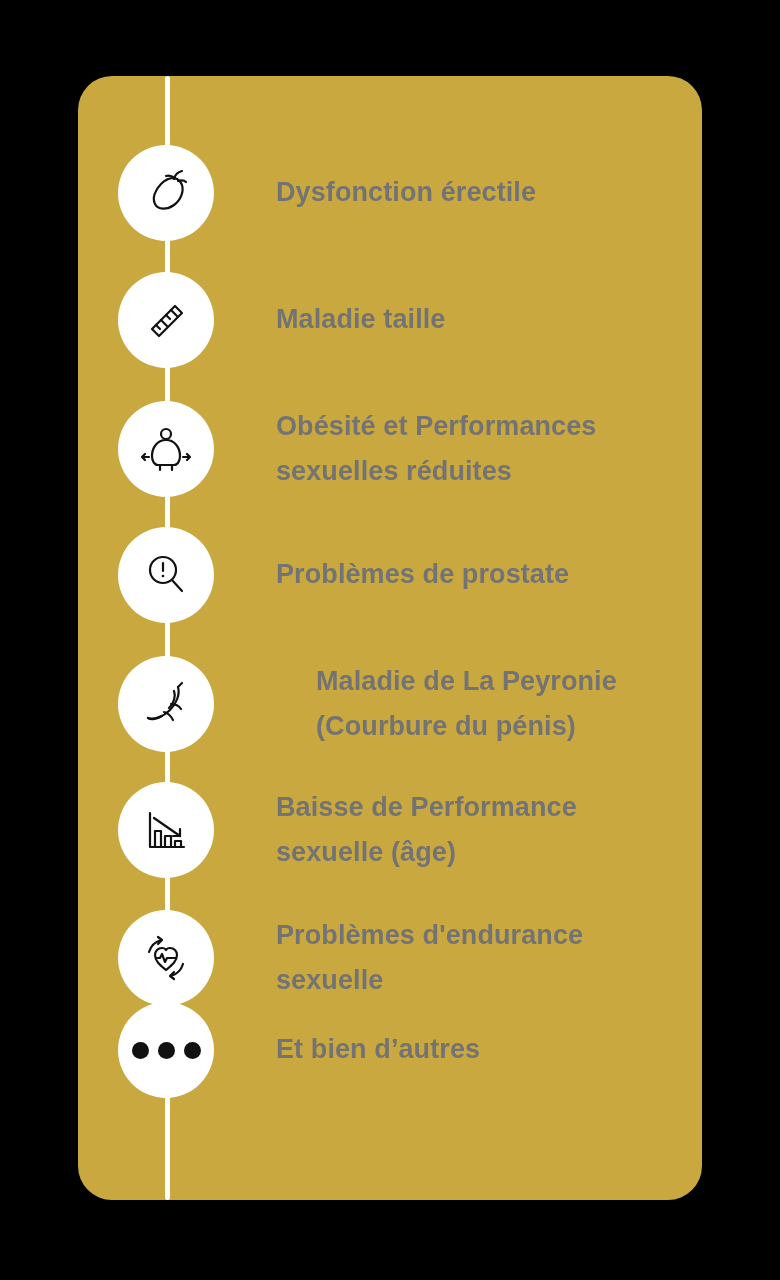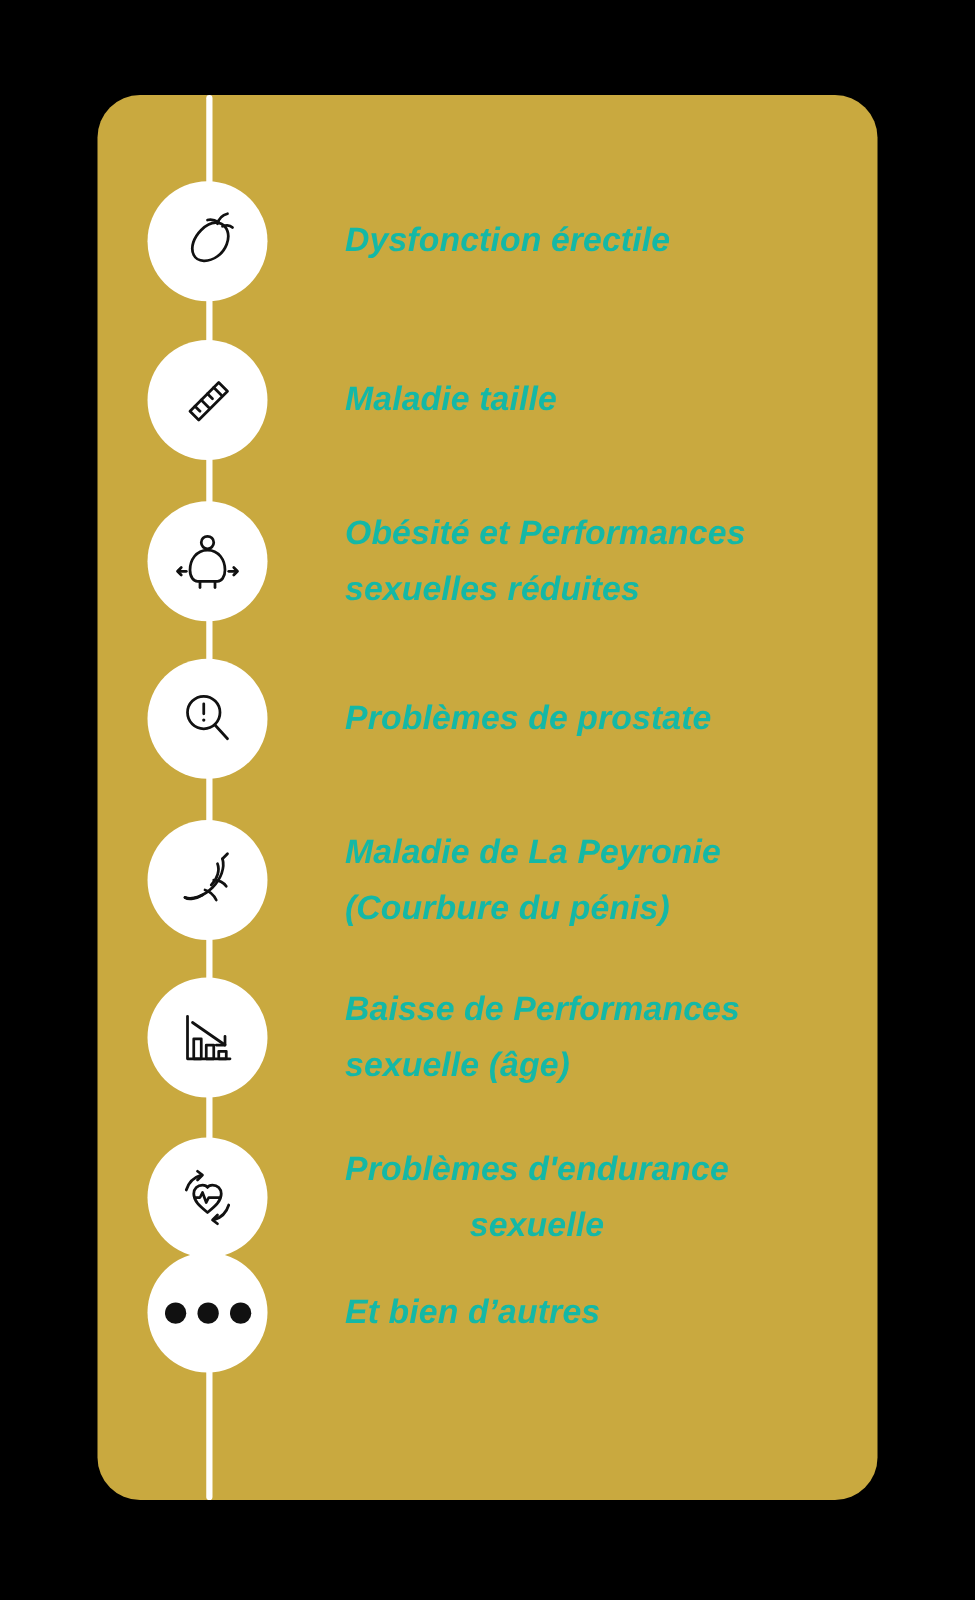--- a/index.html
+++ b/index.html
@@ -61,27 +61,26 @@
     align-items: center;
     justify-content: center;
     position: relative;
     z-index: 2;
   }
   .bullet svg {
     display: block;
   }
   .label {
     margin-left: 62px;
-    color: #14b8a6;
+    color: #737373;
     font-size: 27px;
     font-weight: bold;
     line-height: 1.68;
     letter-spacing: 0.1px;
     white-space: pre-line;
-    font-style: italic;
   }
   .dots {
     display: flex;
     gap: 9px;
     align-items: center;
   }
   .dot {
     width: 17px;
     height: 17px;
     border-radius: 50%;
@@ -153,21 +152,21 @@
             <path d="M8 34l-3 3l3 3"></path>
             <path d="M46 37h6"></path>
             <path d="M50 34l3 3l-3 3"></path>
           </svg>
         </span>
       </div>
       <div class="label">Obésité et Performances
 sexuelles réduites</div>
     </div>
 
-    <div class="item" style="top:656px;">
+    <div class="item" style="top:656px;gap:40px;">
       <div class="bullet">
         <span>
           <svg width="56" height="56" viewBox="0 0 56 56" fill="none" stroke="#111" stroke-width="2.2" stroke-linecap="round" stroke-linejoin="round">
             <path d="M40 11c2 7 -1 16 -8 23c-7 7 -16 10 -22 8"></path>
             <path d="M10 42c3 2 9 1 14 -2"></path>
             <path d="M36 15c2 5 0 12 -5 17"></path>
             <path d="M40 11l4 -4"></path>
             <path d="M33 28c4 0 8 2 10 5"></path>
             <path d="M26 36c4 1 7 4 9 8"></path>
           </svg>
@@ -183,25 +182,25 @@
           <svg width="54" height="54" viewBox="0 0 54 54" fill="none" stroke="#111" stroke-width="2.2" stroke-linecap="round" stroke-linejoin="round">
             <path d="M11 10v34h34"></path>
             <rect x="16" y="28" width="6" height="16"></rect>
             <rect x="26" y="33" width="6" height="11"></rect>
             <rect x="36" y="38" width="6" height="6"></rect>
             <path d="M15 15l26 18"></path>
             <path d="M41 26v7h-7"></path>
           </svg>
         </span>
       </div>
-      <div class="label">Baisse de Performances
+      <div class="label">Baisse de Performance
 sexuelle (âge)</div>
     </div>
 
-    <div class="item" style="top:910px;text-align:center;">
+    <div class="item" style="top:910px;">
       <div class="bullet">
         <span>
           <svg width="56" height="56" viewBox="0 0 56 56" fill="none" stroke="#111" stroke-width="2.2" stroke-linecap="round" stroke-linejoin="round">
             <path d="M28 40c-6 -5 -11 -9 -11 -15c0 -4 3 -7 7 -7c2 0 3.5 1 4 2c0.5 -1 2 -2 4 -2c4 0 7 3 7 7c0 6 -5 10 -11 15z"></path>
             <path d="M18 28h4l2 -4l3 8l2 -4h9"></path>
             <path d="M11 22a18 18 0 0 1 12 -12"></path>
             <path d="M20 7l4 3l-4 4"></path>
             <path d="M45 34a18 18 0 0 1 -12 12"></path>
             <path d="M36 49l-4 -3l4 -4"></path>
           </svg>

